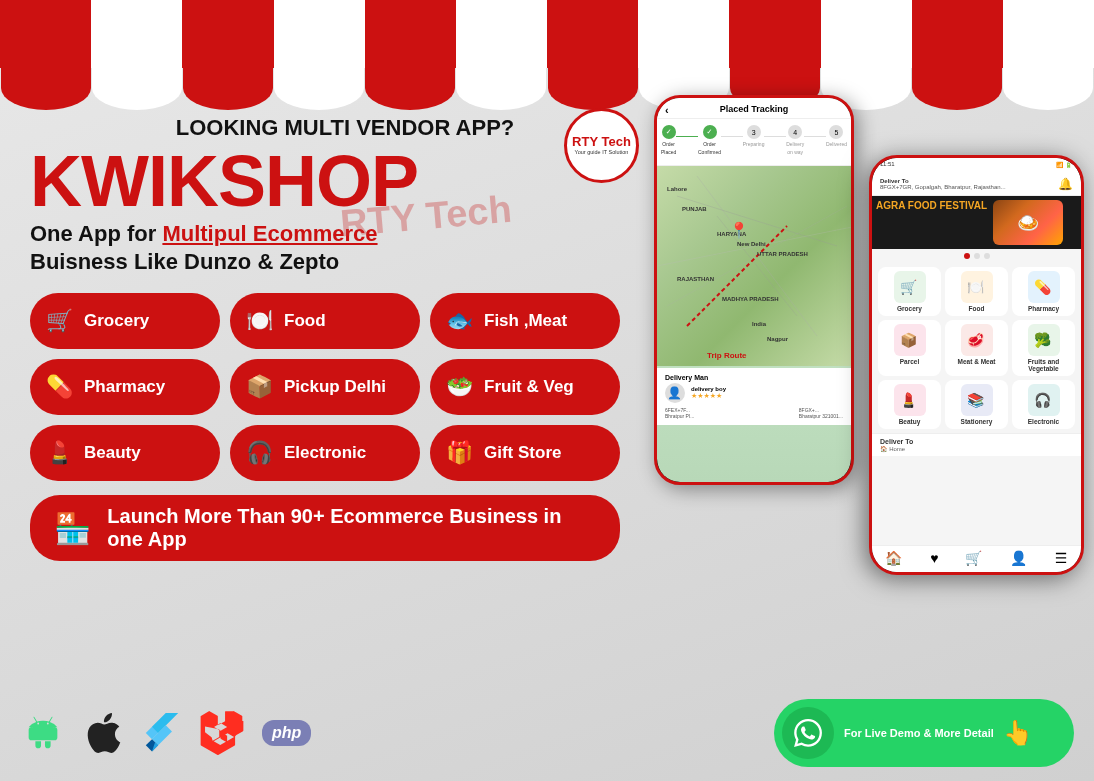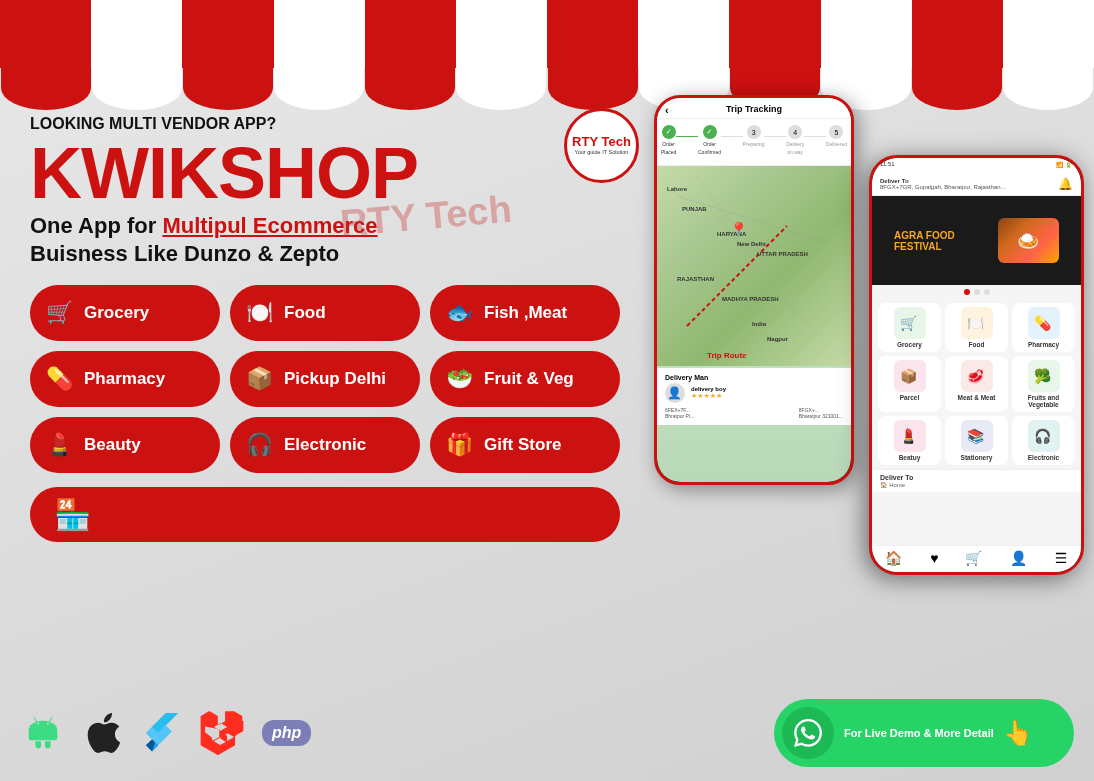--- a/index.html
+++ b/index.html
@@ -59,24 +59,25 @@
 
     
     .left-panel {
       position: absolute;
       left: 30px;
       top: 115px;
       width: 630px;
     }
 
     .heading-small {
-      font-size: 16px;
+      font-size: 22px;
       font-weight: 700;
       color: #111;
       margin-bottom: 4px;
+      text-align: center;
     }
 
     .heading-brand {
       font-size: 72px;
       font-weight: 900;
       color: #cc1111;
       line-height: 1;
       margin-bottom: 4px;
       letter-spacing: -1px;
     }
@@ -355,23 +356,22 @@
       justify-content: space-between;
       border-bottom: 1px solid #eee;
     }
     .phone-front-header .bell-icon {
       font-size: 12px;
     }
 
     
     .festival-banner {
       background: #1a1a1a;
-      padding: 22px;
-      display: flex;
-      align-items: center;
+      padding: 4px;
+      display: flex;
       gap: 6px;
     }
     .festival-text-block {
       color: white;
     }
     .festival-title {
       font-size: 10px;
       font-weight: 900;
       color: #f5a623;
       line-height: 1.1;
@@ -598,32 +598,33 @@
       <span>Electronic</span>
     </div>
     <div class="cat-btn">
       <span class="cat-icon">🎁</span>
       <span>Gift Store</span>
     </div>
   </div>
 
   <div class="launch-banner">
     <span class="launch-icon">🏪</span>
+    <span>Launch More Than 90+ Ecommerce Business in one App</span>
   </div>
 </div>
 
 <div class="rty-watermark">RTY Tech</div>
 
 <div class="phones-area">
 
   <div class="phone-back">
     <div class="phone-back-inner">
       <div class="phone-back-header" style="position:relative;">
         <span class="back-arrow">‹</span>
-        <span>Trip Tracking</span>
+        <span>Placed Tracking</span>
       </div>
 
       <div style="background:white; padding:6px 4px; border-bottom:1px solid #eee;">
         <div class="order-steps">
           <div class="step-item">
             <div class="step-circle done">✓</div>
             <span style="font-size:5px;color:#333">Order</span>
             <span style="font-size:5px;color:#333">Placed</span>
           </div>
           <div style="flex:1; height:1px; background:#4caf50; align-self:center; margin-top:-8px;"></div>

